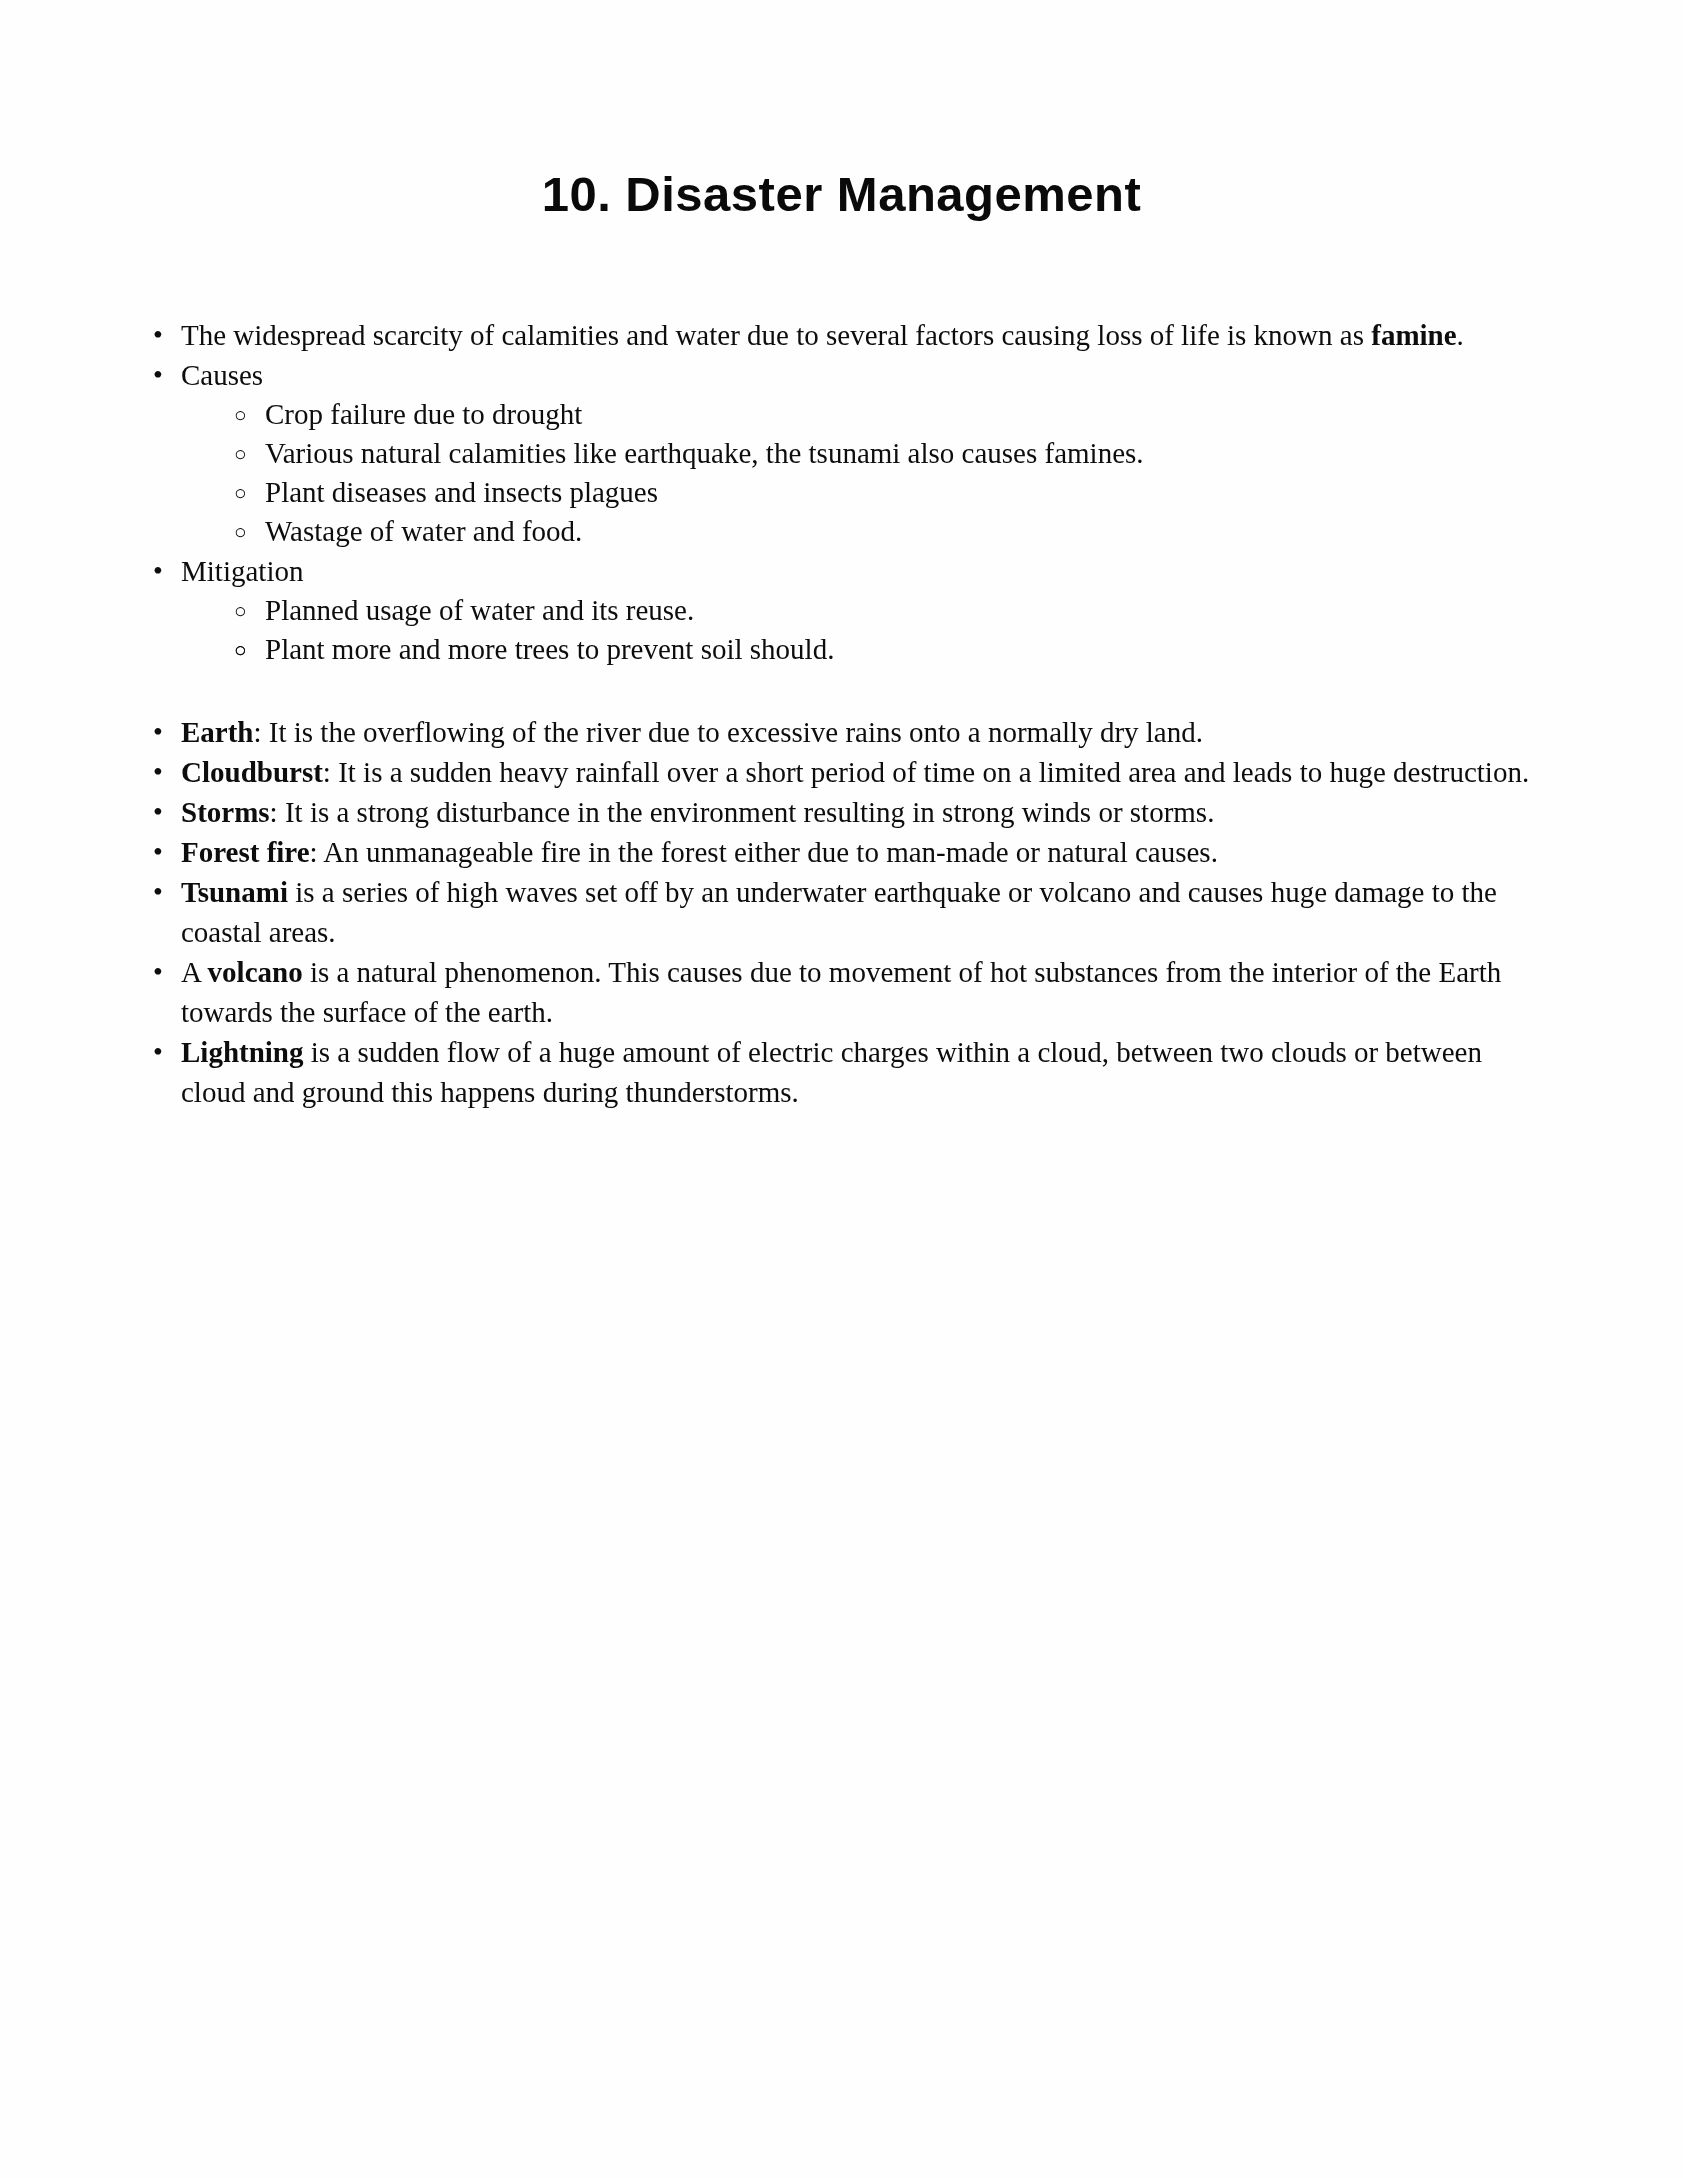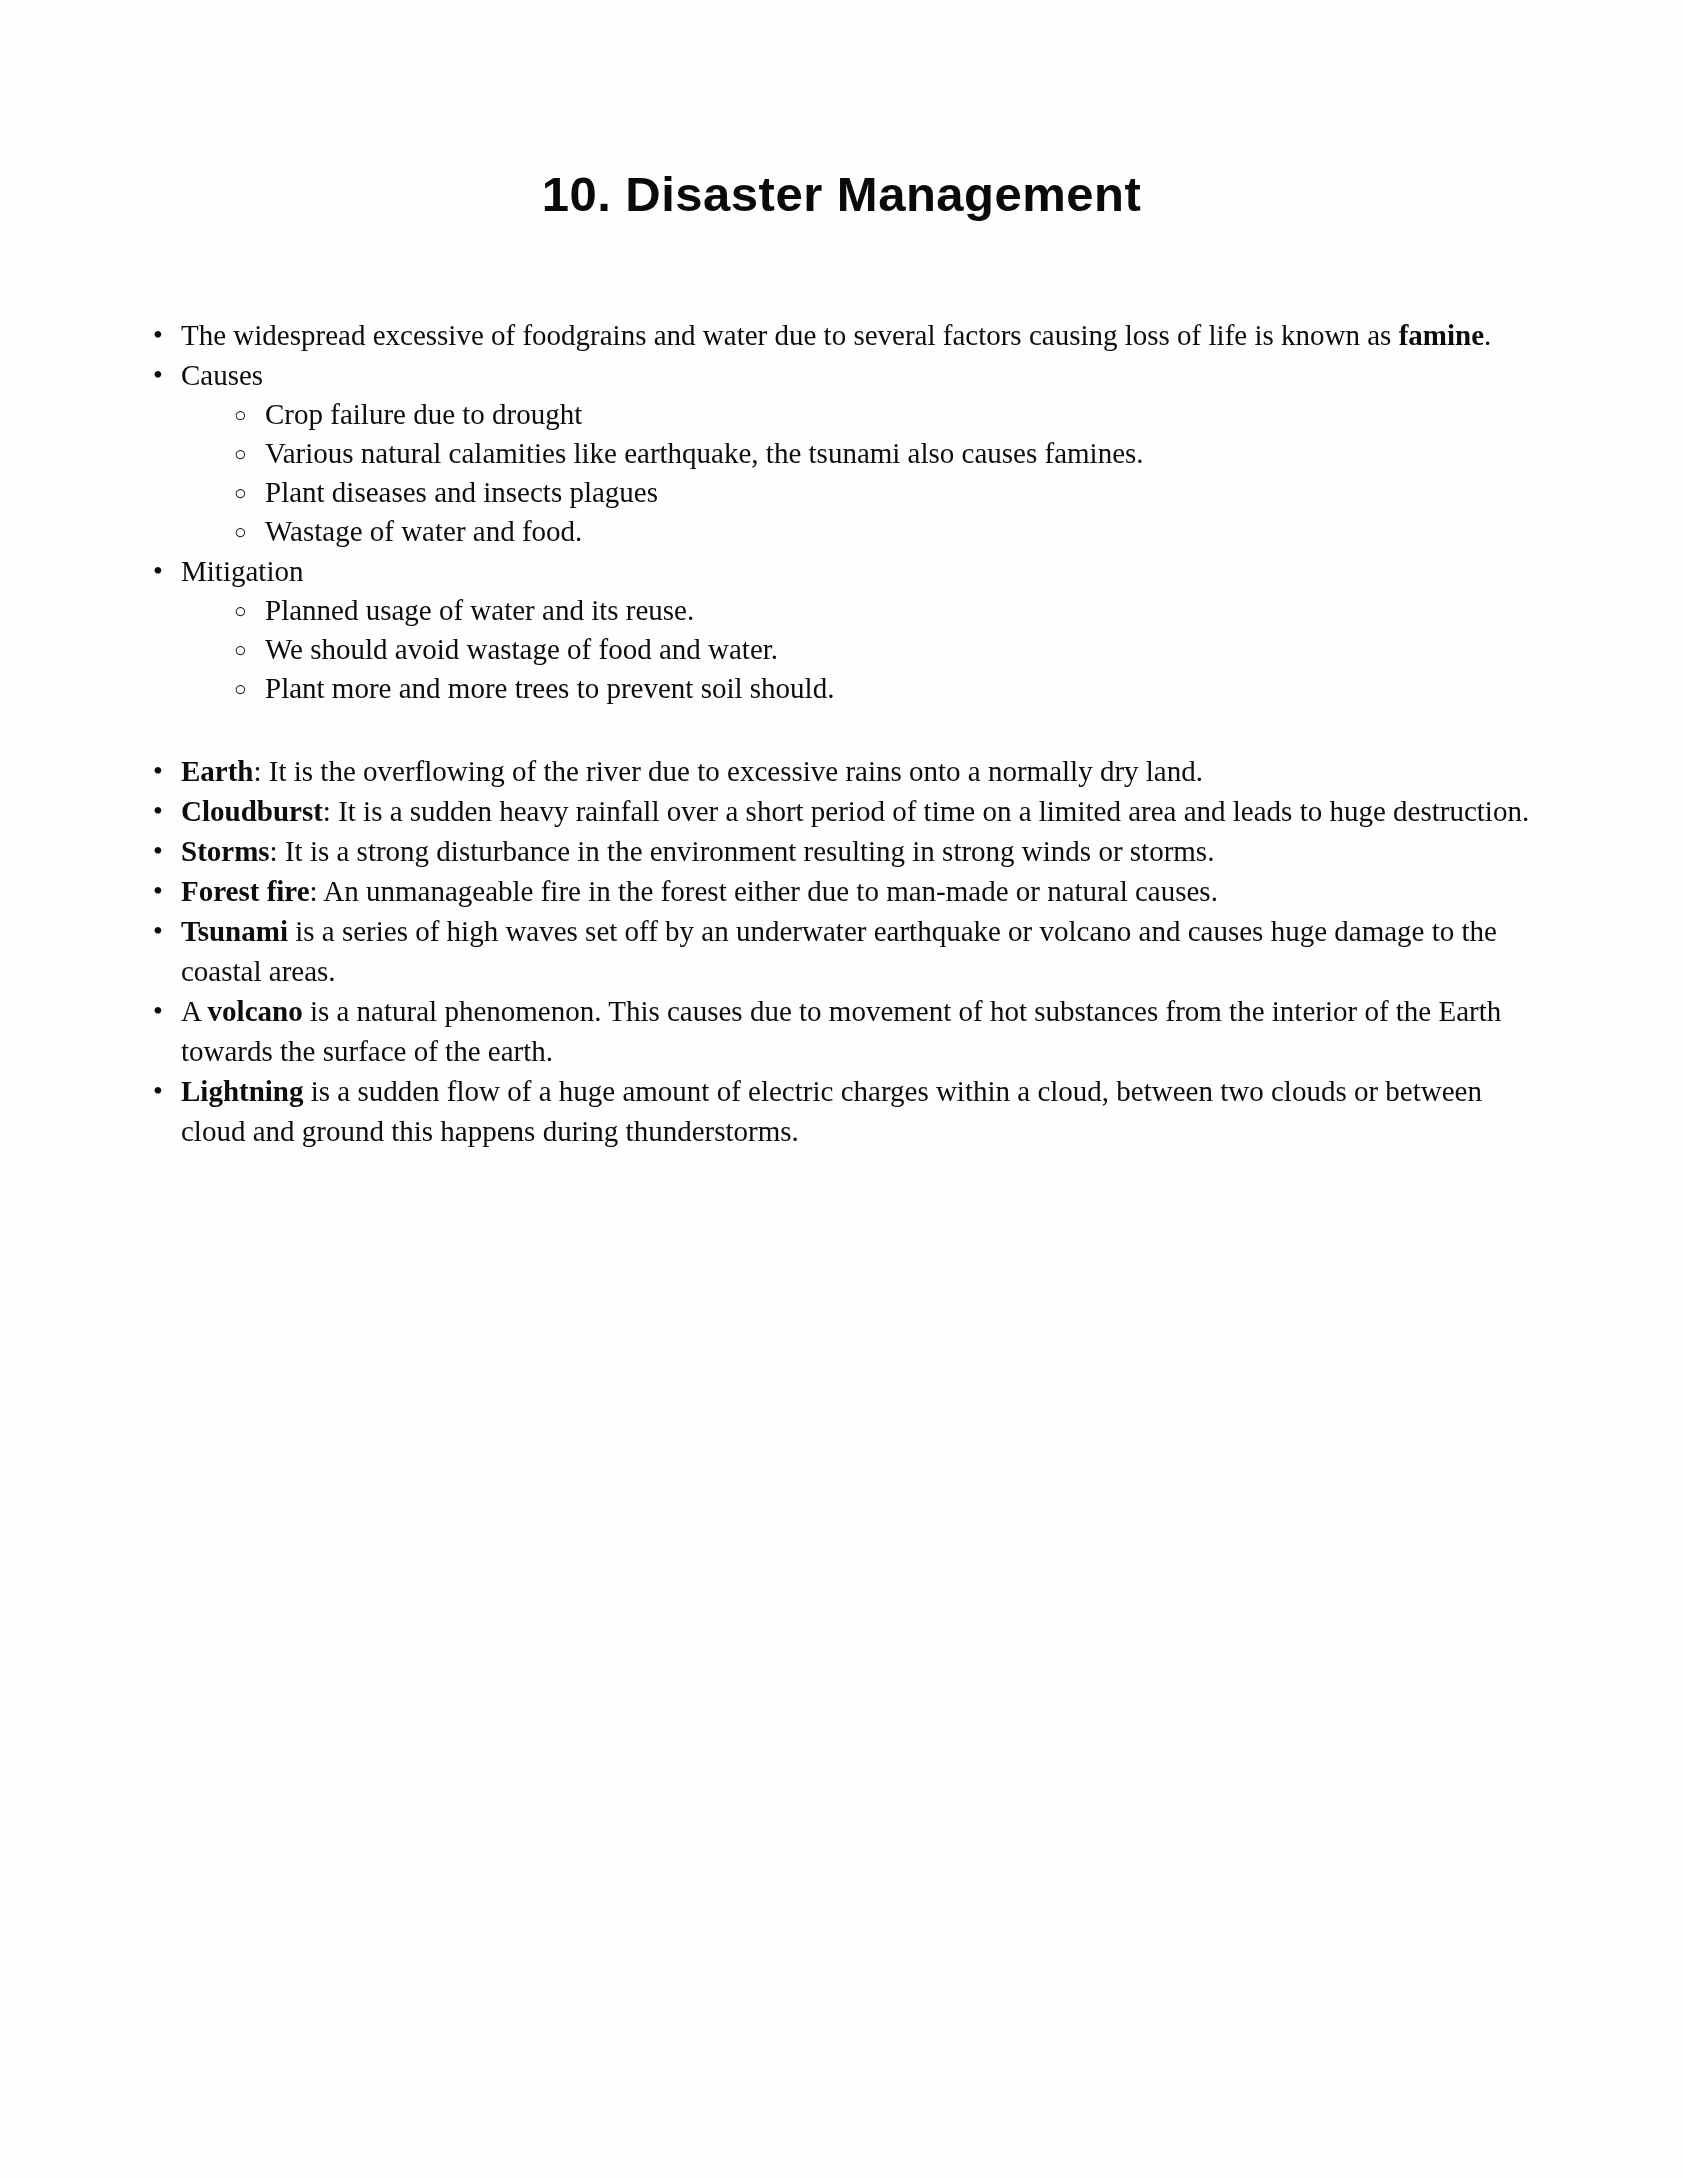--- a/index.html
+++ b/index.html
@@ -108,21 +108,21 @@
 <div class="page">
 
   <h1 class="page-title">10. Disaster Management</h1>
 
   <div class="content">
 
     <ul class="level1">
 
       <li>
         <span class="marker-disc">•</span>
-        <span class="li-text">The widespread excessive of foodgrains and water due to several factors causing loss of life is known as </span><span class="li-text bold">famine</span><span class="li-text">.</span>
+        <span class="li-text">The widespread scarcity of calamities and water due to several factors causing loss of life is known as </span><span class="li-text bold">famine</span><span class="li-text">.</span>
       </li>
 
       <li>
         <span class="marker-disc">•</span>
         <span class="li-text">Causes</span>
         <ul class="level2">
           <li>
             <span class="marker-circle">○</span>
             <span class="li-text">Crop failure due to drought</span>
           </li>
@@ -144,21 +144,20 @@
       <li>
         <span class="marker-disc">•</span>
         <span class="li-text">Mitigation</span>
         <ul class="level2">
           <li>
             <span class="marker-circle">○</span>
             <span class="li-text">Planned usage of water and its reuse.</span>
           </li>
           <li>
             <span class="marker-circle">○</span>
-            <span class="li-text">We should avoid wastage of food and water.</span>
           </li>
           <li>
             <span class="marker-circle">○</span>
             <span class="li-text">Plant more and more trees to prevent soil should.</span>
           </li>
         </ul>
       </li>
     </ul>
 
     <div class="group-gap"></div>

